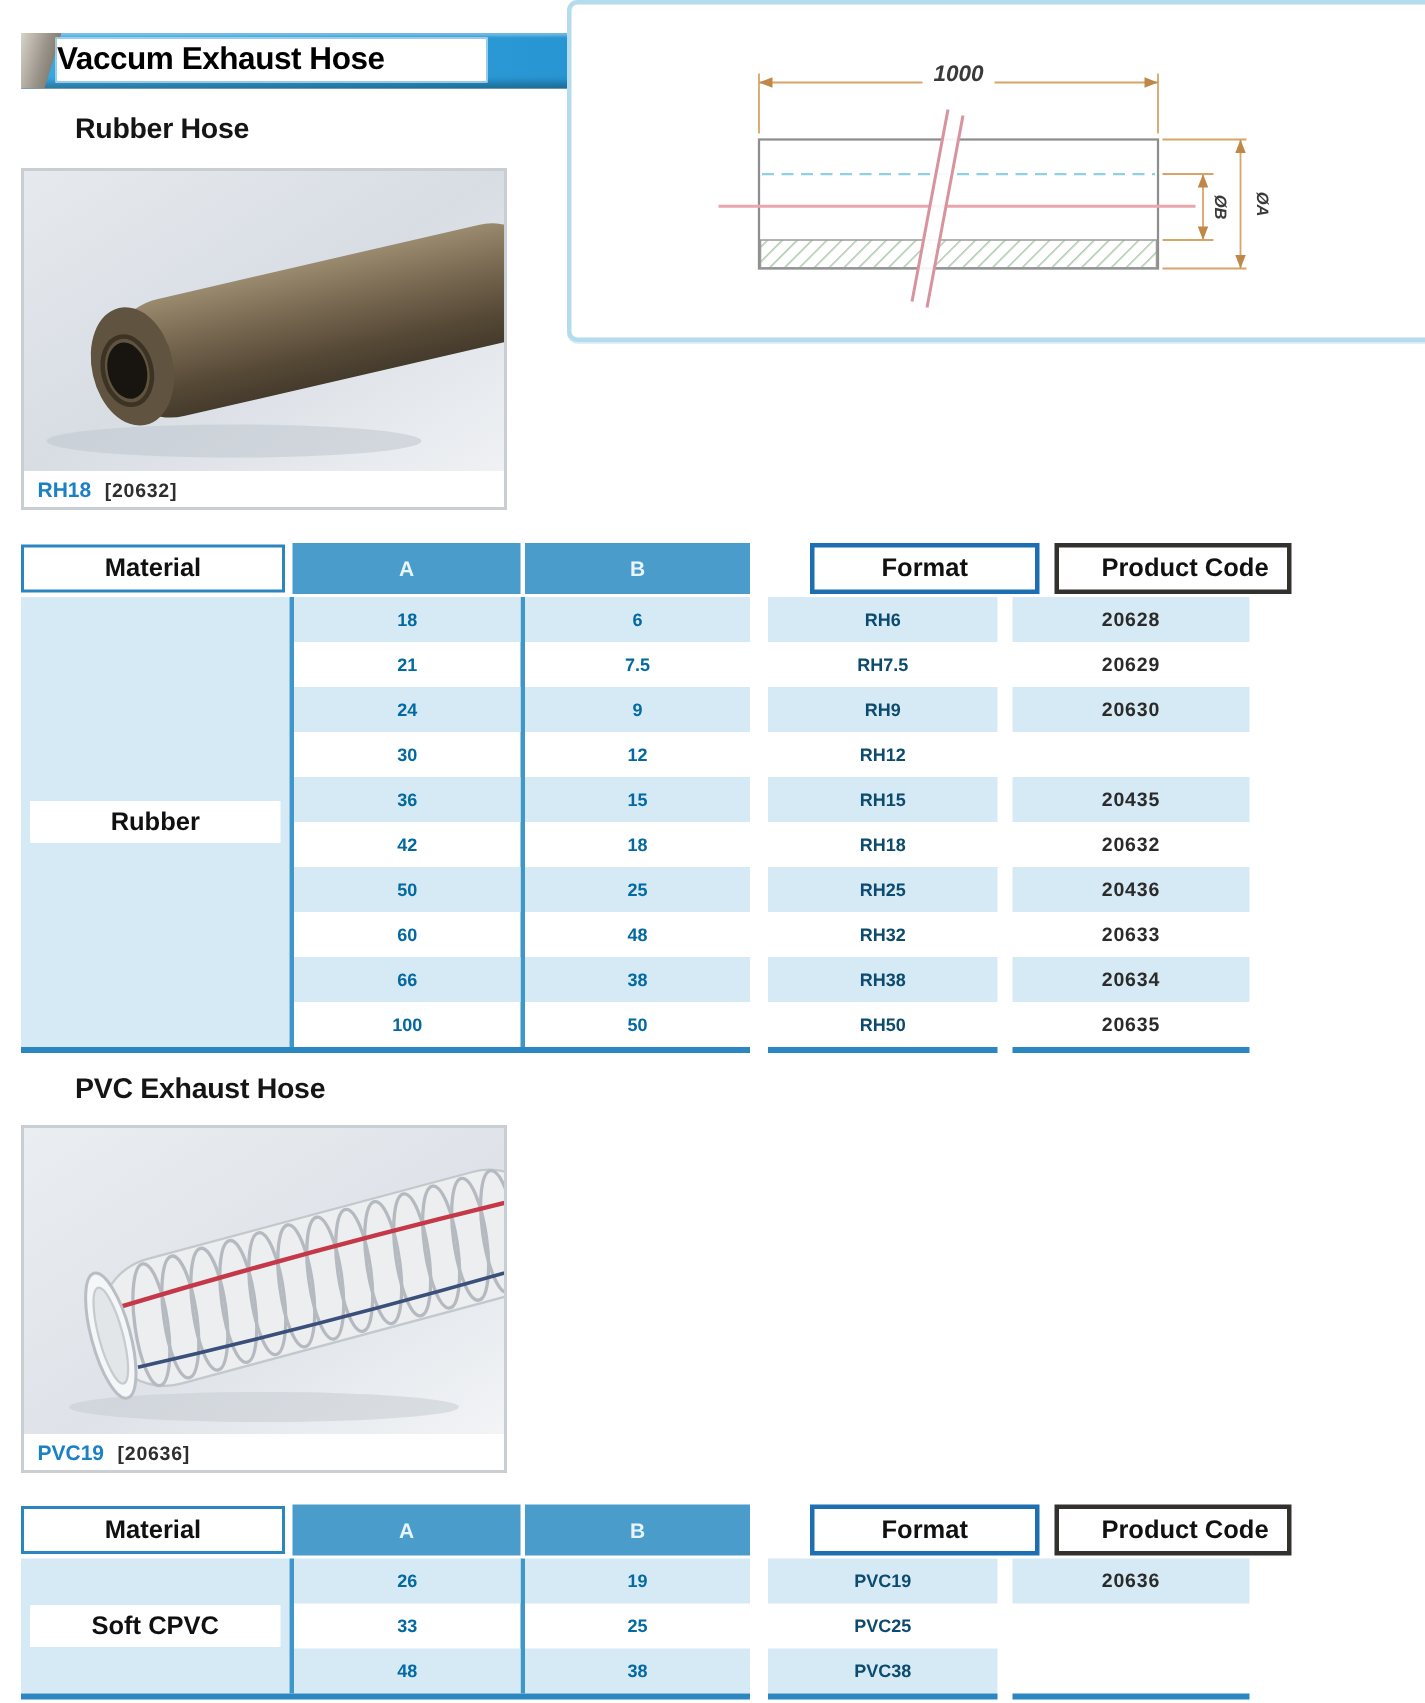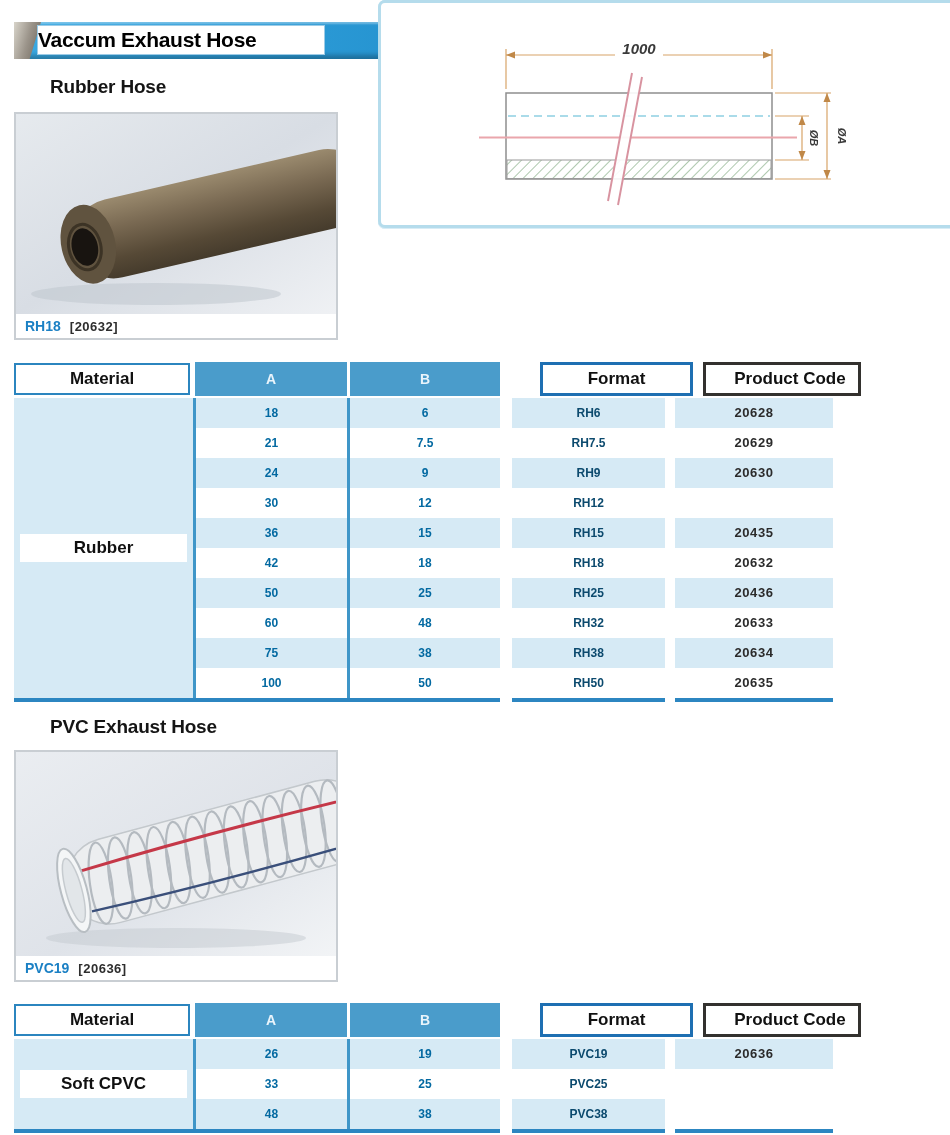--- a/index.html
+++ b/index.html
@@ -233,21 +233,21 @@
         <span class="cell cell-format">RH25</span>
         <span class="cell cell-code">20436</span>
       </div>
       <div class="trow">
         <span class="cell cell-a">60</span>
         <span class="cell cell-b">48</span>
         <span class="cell cell-format">RH32</span>
         <span class="cell cell-code">20633</span>
       </div>
       <div class="trow alt">
-        <span class="cell cell-a">75</span>
+        <span class="cell cell-a">66</span>
         <span class="cell cell-b">38</span>
         <span class="cell cell-format">RH38</span>
         <span class="cell cell-code">20634</span>
       </div>
       <div class="trow">
         <span class="cell cell-a">100</span>
         <span class="cell cell-b">50</span>
         <span class="cell cell-format">RH50</span>
         <span class="cell cell-code">20635</span>
       </div>

